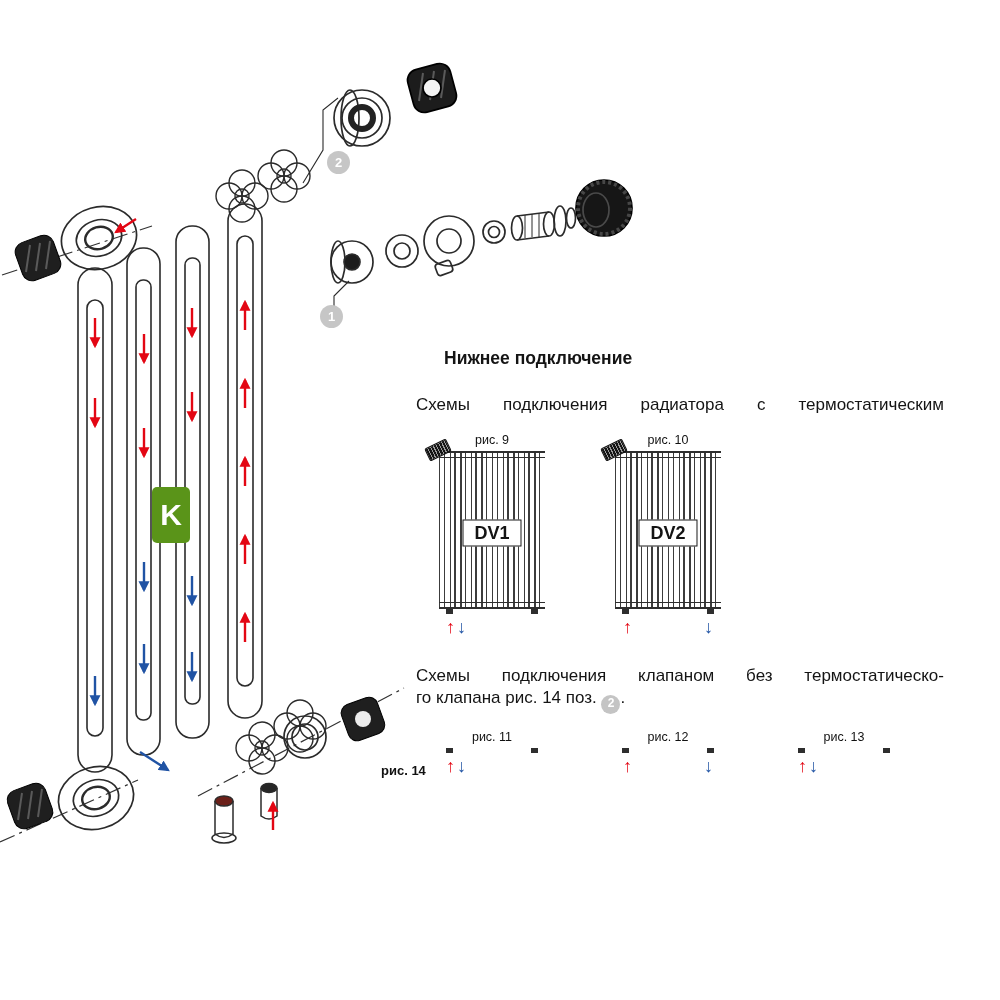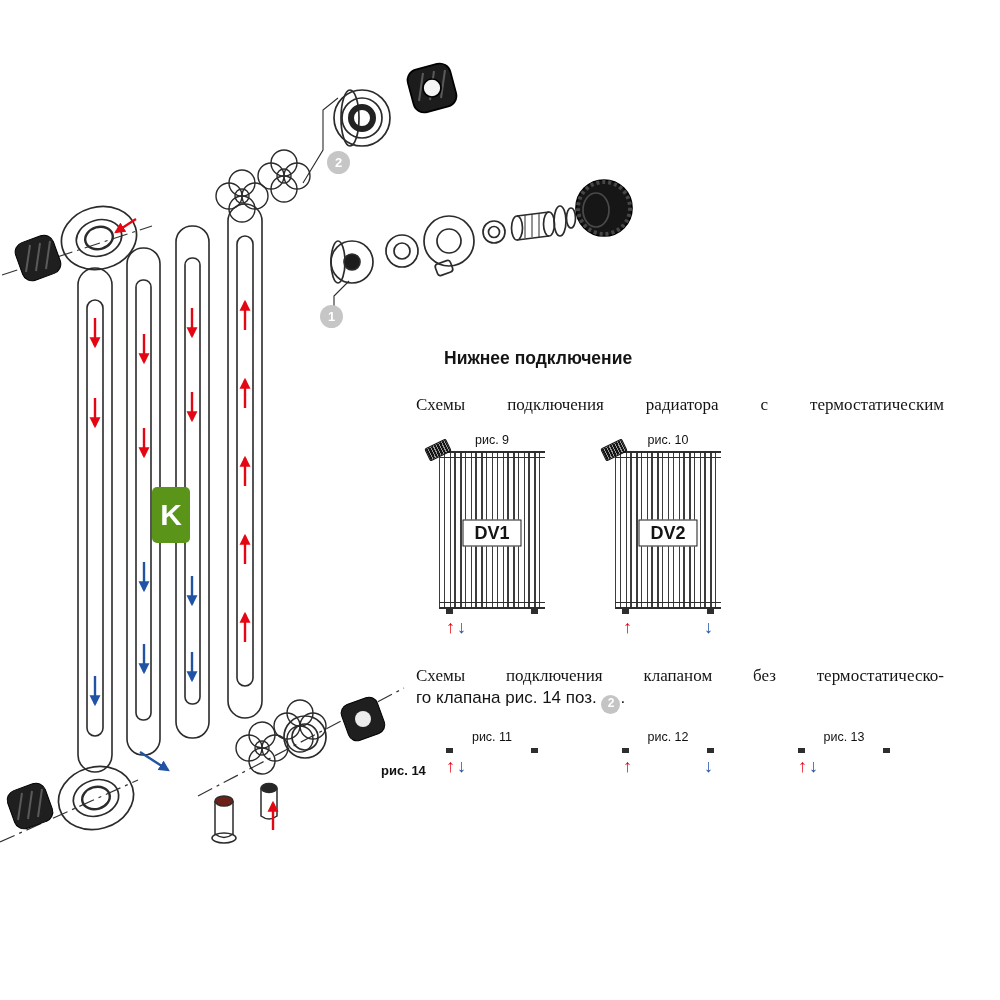--- a/index.html
+++ b/index.html
@@ -13,21 +13,21 @@
            font-weight:bold;font-size:13px;display:flex;align-items:center;justify-content:center;}
   .fig-caption{position:absolute;left:381px;top:763px;font-size:13px;font-weight:bold;color:#111;}
   .logo{position:absolute;left:152px;top:487px;width:38px;height:56px;background:#5a9419;color:#fff;
         border-radius:5px;display:flex;align-items:center;justify-content:center;font-size:30px;font-weight:bold;}
 
   
   .content{position:absolute;left:416px;top:336px;width:528px;margin-top:12px;}
   .title{font-size:17.5px;font-weight:bold;margin:0 0 0 28px;}
   .para{font-size:17px;line-height:1.33;margin:25px 0 0 0;}
   .pline{display:block;}
-  .pline.just{text-align:justify;text-align-last:justify;font-family:Liberation Serif, serif;}
+  .pline.just{text-align:justify;text-align-last:justify;}
   .badge{display:inline-flex;width:19px;height:19px;border-radius:50%;background:#c4c4c4;color:#fff;
          font-size:12px;font-weight:bold;align-items:center;justify-content:center;vertical-align:-4px;}
 
   .drow{display:flex;margin:16px 0 0 23px;gap:70px;}
   .mini{width:106px;display:flex;flex-direction:column;align-items:center;}
   .mini-cap{font-size:12.5px;color:#111;margin-bottom:4px;}
   .mini-wrap{position:relative;width:106px;}
   .valve-stub{position:absolute;top:-8px;left:-13px;width:22px;height:12px;border:1px solid #101010;
               background:repeating-linear-gradient(90deg,#151515 0 2px,#9a9a9a 2px 3px);
               transform:rotate(-26deg);border-radius:2px;z-index:2;}

